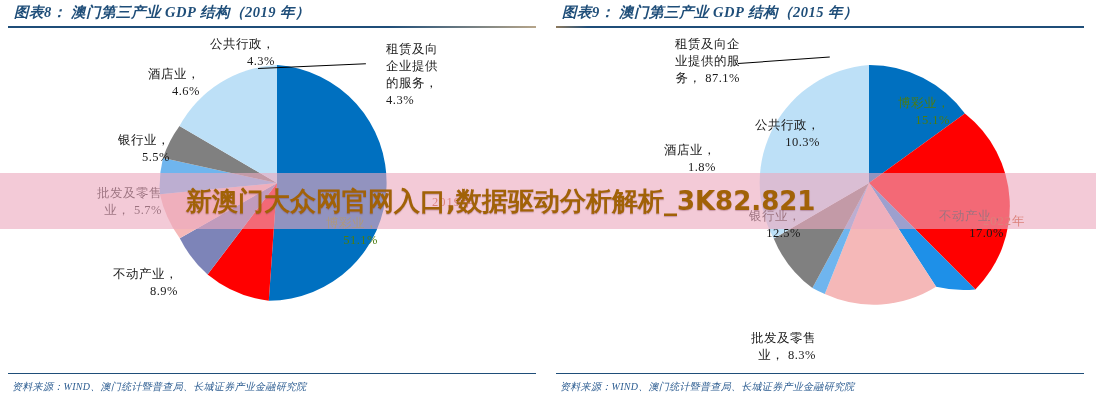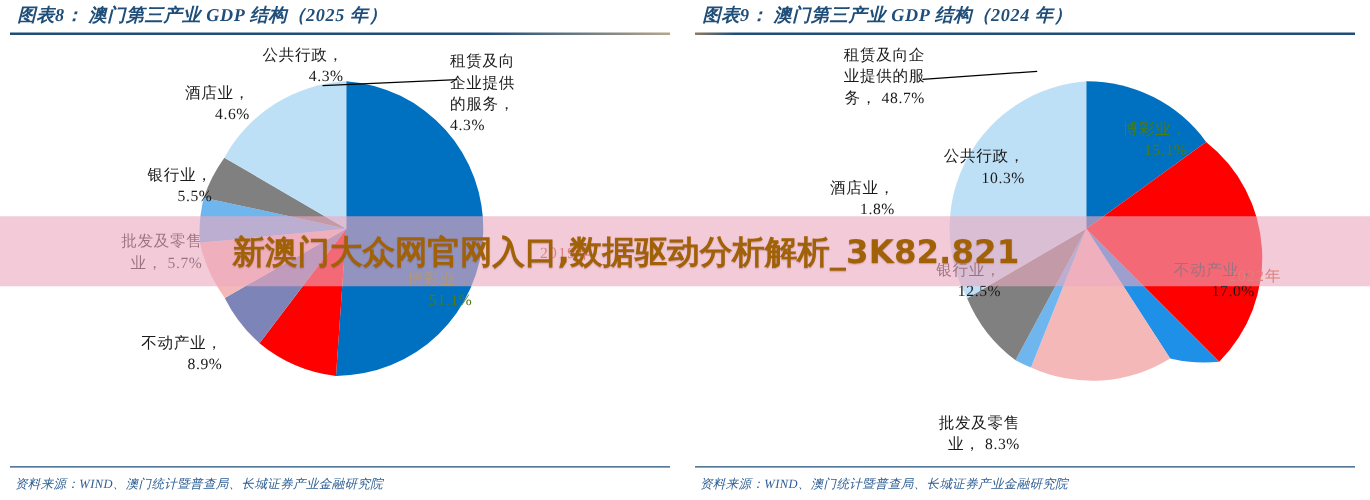--- a/index.html
+++ b/index.html
@@ -77,21 +77,21 @@
     text-shadow:0 1px 1px rgba(120,60,80,0.35);
     pointer-events:none;
   }
 </style>
 </head>
 <body>
 
 <div class="page">
 
   <div class="panel panel-left">
-    <div class="title">图表8： 澳门第三产业 GDP 结构（2025 年）</div>
+    <div class="title">图表8： 澳门第三产业 GDP 结构（2019 年）</div>
     <div class="title-rule"></div>
 
     <div class="pie-wrap" style="left:152px;top:58px;">
       <svg class="pie-svg" width="260" height="250" viewBox="0 0 260 250">
 
         <path d="M125 125 L125 7 A118 118 0 0 1 116.8 242.7 Z" fill="#0070C0"></path>
 
         <path d="M125 125 L116.8 242.7 A118 118 0 0 1 55.6 216.5 Z" fill="#FF0000"></path>
 
         <path d="M125 125 L55.6 216.5 A118 118 0 0 1 27.8 180.3 Z" fill="#7D84B8"></path>
@@ -113,33 +113,33 @@
     <div class="lbl" style="left:110px;top:66px;width:90px;">酒店业，
 4.6%</div>
     <div class="lbl" style="left:80px;top:132px;width:90px;">银行业，
 5.5%</div>
     <div class="lbl" style="left:54px;top:185px;width:108px;">批发及零售
 业， 5.7%</div>
     <div class="lbl" style="left:78px;top:266px;width:100px;">不动产业，
 8.9%</div>
     <div class="lbl lbl-blue" style="left:288px;top:215px;width:90px;">博彩业，
 51.1%</div>
-    <div class="lbl" style="left:360px;top:41px;width:96px;text-align:left;">租赁及向
+    <div class="lbl" style="left:386px;top:41px;width:96px;text-align:left;">租赁及向
 企业提供
 的服务，
 4.3%</div>
 
     <div class="yearlbl" style="left:432px;top:194px;">2019年</div>
 
     <div class="src-rule"></div>
     <div class="source">资料来源：WIND、澳门统计暨普查局、长城证券产业金融研究院</div>
   </div>
 
   <div class="panel panel-right">
-    <div class="title">图表9： 澳门第三产业 GDP 结构（2024 年）</div>
+    <div class="title">图表9： 澳门第三产业 GDP 结构（2015 年）</div>
     <div class="title-rule"></div>
 
     <div class="pie-wrap" style="left:196px;top:58px;">
       <svg class="pie-svg" width="260" height="250" viewBox="0 0 260 250">
 
         <path d="M125 125 L125 7 A118 118 0 0 1 220.9 55.5 Z" fill="#0070C0"></path>
 
         <path d="M125 125 L220.9 55.5 A118 118 0 0 1 231.4 231.4 Z" fill="#FF0000"></path>
 
         <path d="M125 125 L231.4 231.4 A118 118 0 0 1 192.1 228.8 Z" fill="#1E90E8"></path>
@@ -151,21 +151,21 @@
         <path d="M125 125 L68.4 230.1 A118 118 0 0 1 29.7 180.5 Z" fill="#808080"></path>
 
         <path d="M125 125 L29.7 180.5 A118 118 0 0 1 125 7 Z" fill="#BDE0F7"></path>
       </svg>
     </div>
 
     <div class="leader" style="left:190px;top:63px;width:92px;transform:rotate(-4deg);transform-origin:left center;"></div>
 
     <div class="lbl" style="left:88px;top:36px;width:104px;">租赁及向企
 业提供的服
-务， 48.7%</div>
+务， 87.1%</div>
     <div class="lbl" style="left:176px;top:117px;width:96px;">公共行政，
 10.3%</div>
     <div class="lbl" style="left:78px;top:142px;width:90px;">酒店业，
 1.8%</div>
     <div class="lbl" style="left:157px;top:208px;width:96px;">银行业，
 12.5%</div>
     <div class="lbl" style="left:158px;top:330px;width:110px;">批发及零售
 业， 8.3%</div>
     <div class="lbl" style="left:356px;top:208px;width:100px;">不动产业，
 17.0%</div>

